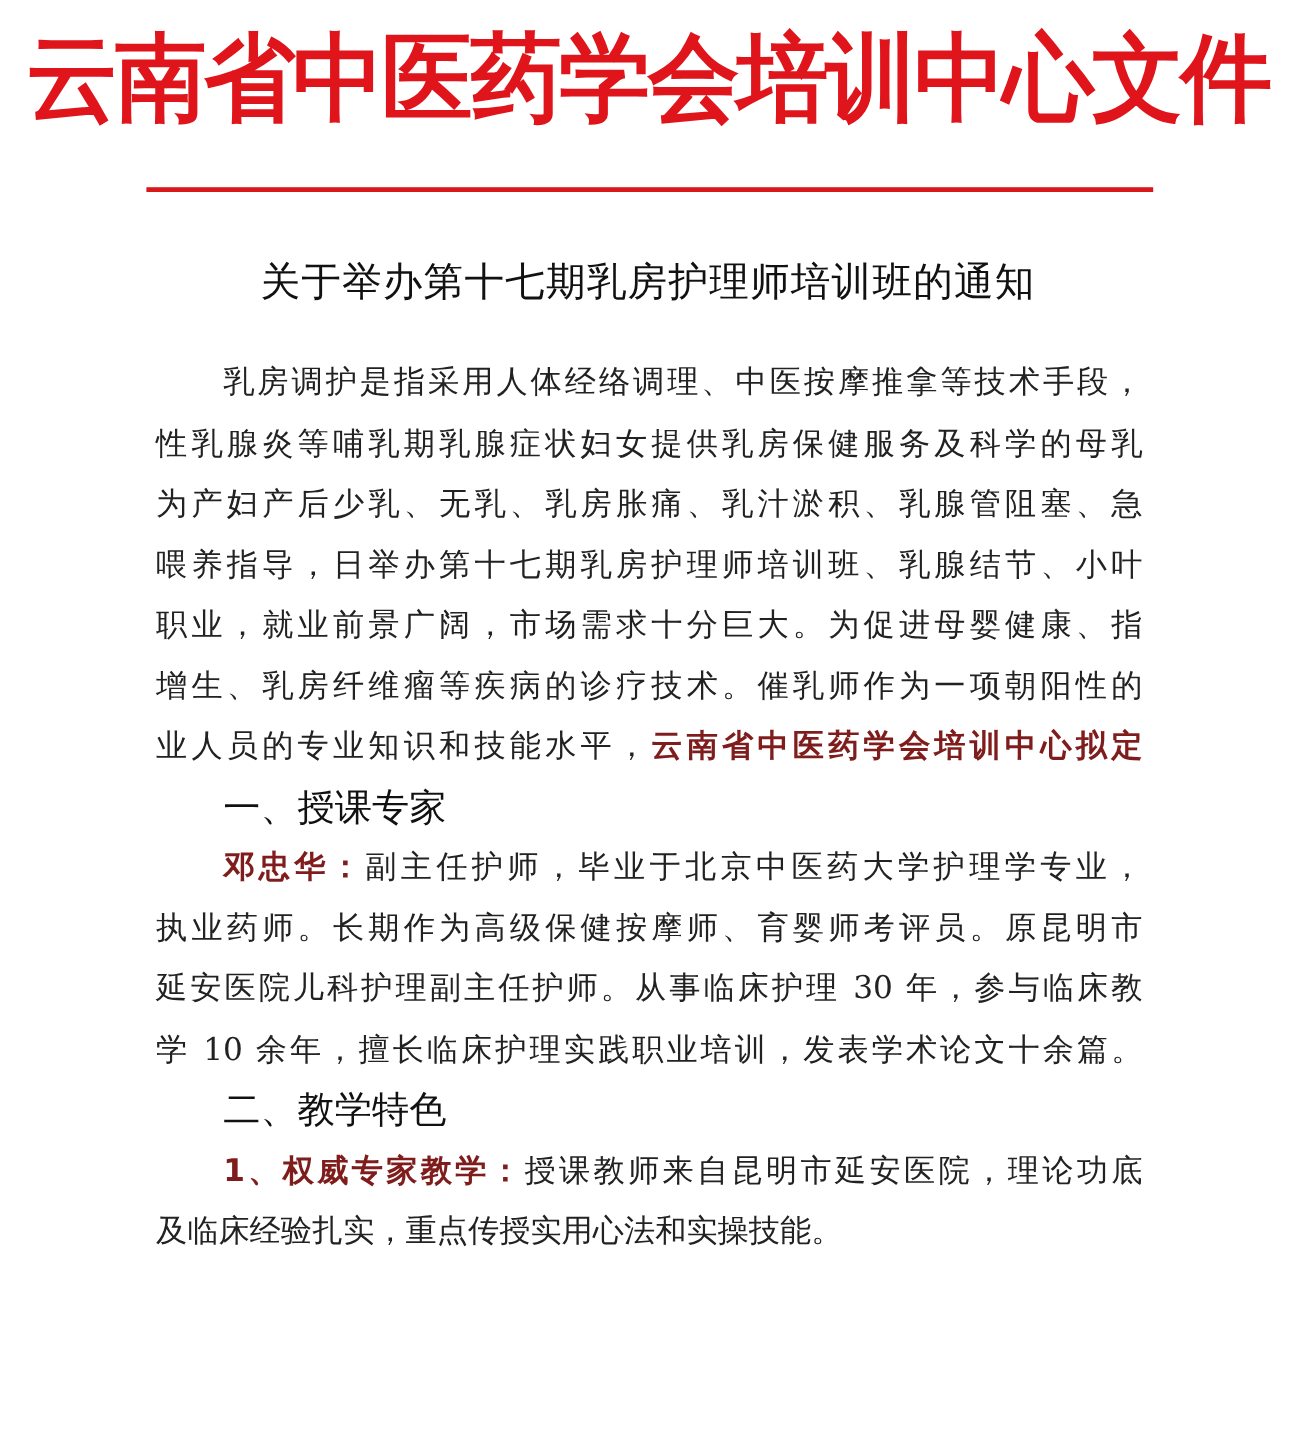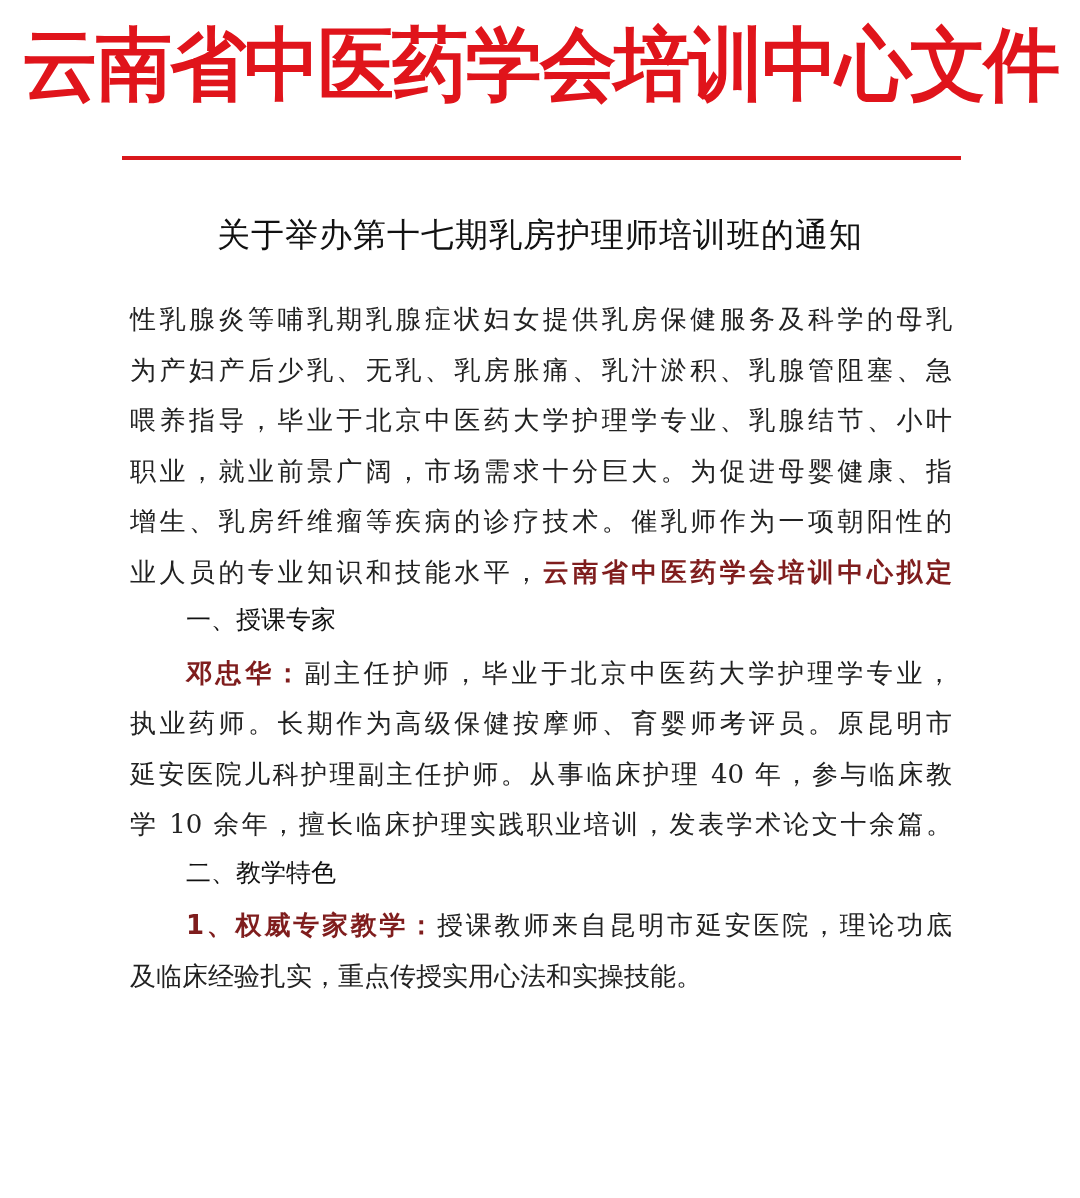--- a/index.html
+++ b/index.html
@@ -24,40 +24,41 @@
   .body-text {
     position: absolute; left: 130px; top: 294px; width: 822px;
     font-family: "DejaVu Serif", "Liberation Serif", serif;
     font-size: 26px; color: #222; line-height: 50.5px;
     text-align: justify; text-align-last: left;
   }
   .line { display: block; white-space: nowrap; height: 50.5px; text-align-last: justify; text-align: justify; }
   .line.last { text-align-last: left; }
   .indent { padding-left: 56px; }
   .bold { font-weight: bold; color: #7f1d1d; font-family: "DejaVu Sans", "Liberation Sans", sans-serif; }
-  .heading { font-family: Liberation Mono, monospace; font-size: 25px; color: #111; padding-left: 56px; }
+  .heading { font-family: Liberation Sans, sans-serif; font-size: 31px; color: #111; padding-left: 56px; }
 </style>
 </head>
 <body>
 
 <div class="masthead">云南省中医药学会培训中心文件</div>
 <div class="redline"></div>
 
 <div class="doc-title">关于举办第十七期乳房护理师培训班的通知</div>
 
 <div class="body-text">
+  <span class="line indent">乳房调护是指采用人体经络调理、中医按摩推拿等技术手段，</span>
   <span class="line">性乳腺炎等哺乳期乳腺症状妇女提供乳房保健服务及科学的母乳</span>
   <span class="line">为产妇产后少乳、无乳、乳房胀痛、乳汁淤积、乳腺管阻塞、急</span>
-  <span class="line">喂养指导，毕业于北京中医药大学护理学专业、乳腺结节、小叶</span>
+  <span class="line">喂养指导，日举办第十七期乳房护理师培训班、乳腺结节、小叶</span>
   <span class="line">职业，就业前景广阔，市场需求十分巨大。为促进母婴健康、指</span>
   <span class="line">增生、乳房纤维瘤等疾病的诊疗技术。催乳师作为一项朝阳性的</span>
   <span class="line"><span>业人员的专业知识和技能水平，</span><span class="bold">云南省中医药学会培训中心拟定</span></span>
 
   <span class="line last heading">一、授课专家</span>
   <span class="line indent"><span class="bold">邓忠华：</span><span>副主任护师，毕业于北京中医药大学护理学专业，</span></span>
   <span class="line">执业药师。长期作为高级保健按摩师、育婴师考评员。原昆明市</span>
-  <span class="line">延安医院儿科护理副主任护师。从事临床护理 40 年，参与临床教</span>
+  <span class="line">延安医院儿科护理副主任护师。从事临床护理 30 年，参与临床教</span>
   <span class="line">学 10 余年，擅长临床护理实践职业培训，发表学术论文十余篇。</span>
 
   <span class="line last heading">二、教学特色</span>
   <span class="line indent"><span class="bold">1、权威专家教学：</span><span>授课教师来自昆明市延安医院，理论功底</span></span>
   <span class="line last">及临床经验扎实，重点传授实用心法和实操技能。</span>
 </div>
 
 </body></html>

